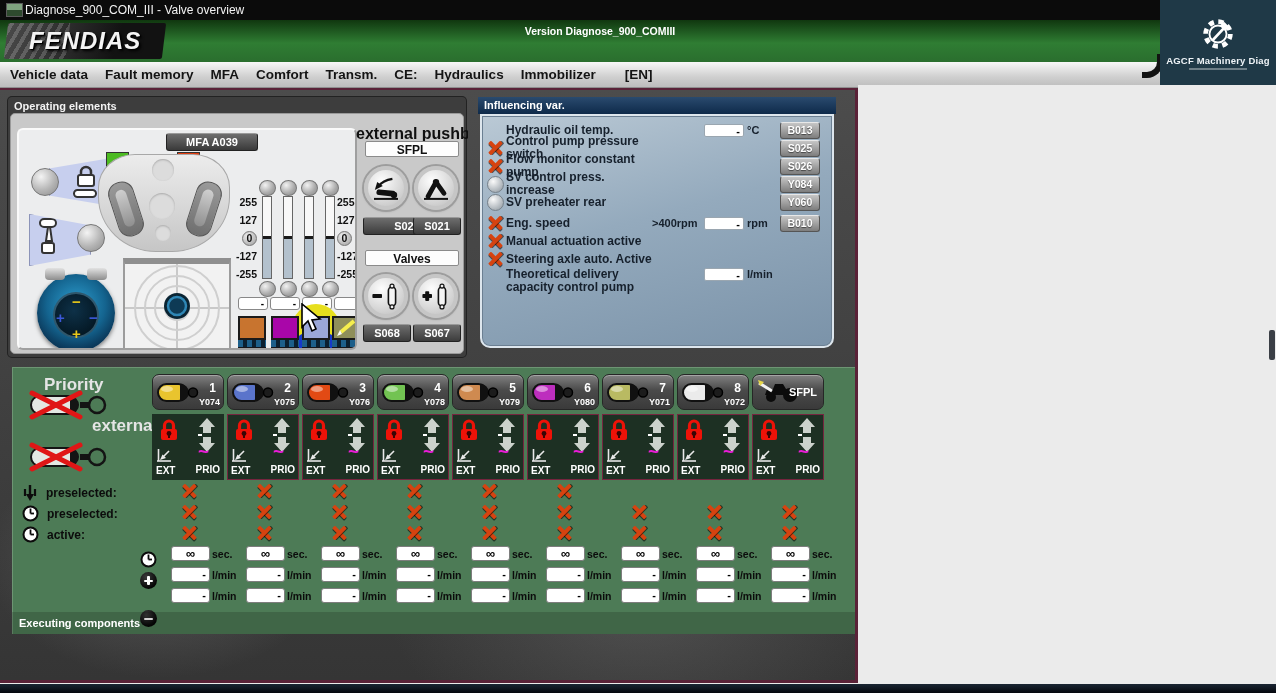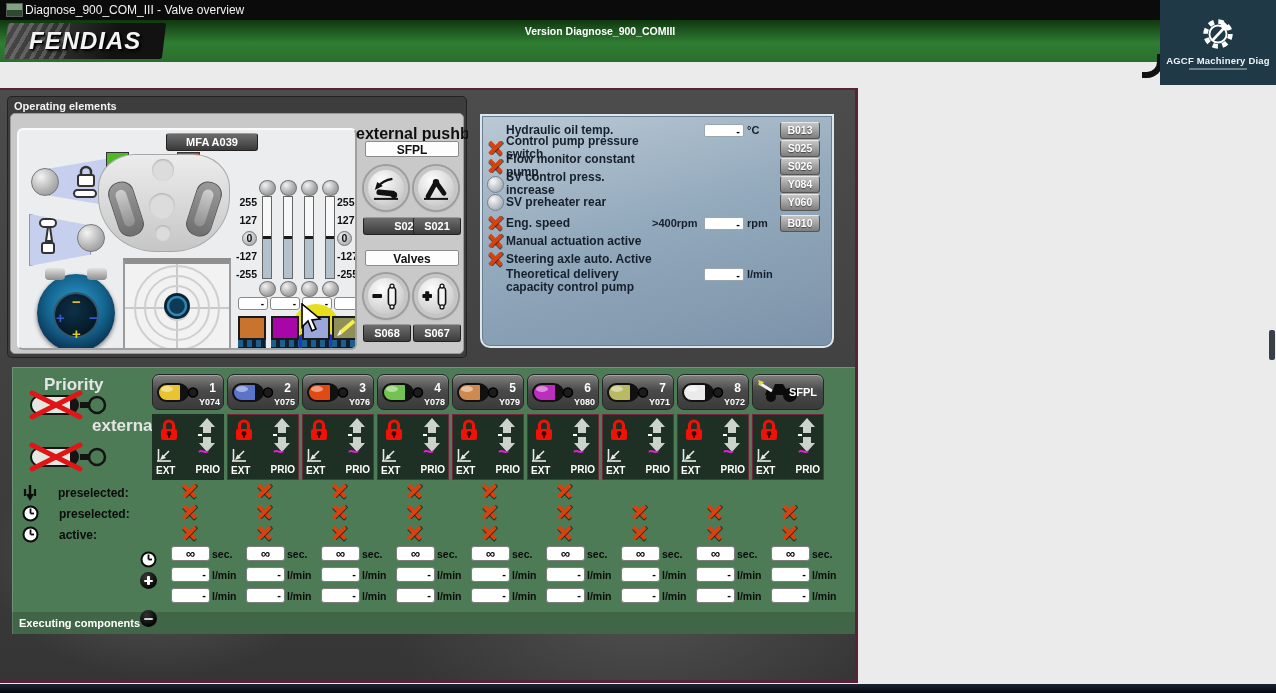--- a/index.html
+++ b/index.html
@@ -137,21 +137,21 @@
   .xmark::before,.xmark::after{content:"";position:absolute;left:-1px;top:5.5px;width:17px;height:4px;
         background:#d64310;border-radius:1px;box-shadow:1px 1px 0 rgba(0,0,0,.55);}
   .xmark::before{transform:rotate(45deg);}
   .xmark::after{transform:rotate(-45deg);}
   
   .panel-valves{position:absolute;left:12px;top:277px;width:843px;height:267px;background:#4d7b56;
         box-shadow:inset 0 1px 0 #6d9573,inset 1px 0 0 #6d9573;}
   .exec-strip{position:absolute;left:0;top:245px;width:100%;height:22px;background:rgba(0,0,0,.17);
         color:#fff;font-size:11px;font-weight:bold;display:flex;align-items:center;padding-left:7px;box-sizing:border-box;}
   .vp-label{position:absolute;font-size:17px;font-weight:bold;color:#e5e5e5;}
-  .selrow{position:absolute;display:flex;align-items:center;gap:20px;font-size:12px;font-weight:bold;color:#0c0c0c;}
+  .selrow{position:absolute;display:flex;align-items:center;gap:8px;font-size:12px;font-weight:bold;color:#0c0c0c;}
   .field-ico{position:absolute;left:128px;}
   .pm-circle{width:17px;height:17px;border-radius:50%;background:radial-gradient(circle at 38% 30%,#3c3c3c,#050505 70%);position:relative;}
   .pm-circle::before{content:"";position:absolute;left:4px;top:7.5px;width:9px;height:2.5px;background:#fff;border-radius:1px;}
   .pm-circle.plus::after{content:"";position:absolute;left:7.2px;top:4.2px;width:2.5px;height:9px;background:#fff;border-radius:1px;}
   .vcols{position:absolute;left:140px;top:7px;display:flex;}
   .vcol{width:75px;position:relative;}
   .vhead{position:relative;width:72px;height:36px;border-radius:7px;border:1px solid #262626;
         background:linear-gradient(#818181,#4a4a4a 45%,#3a3a3a);box-shadow:inset 0 1px 0 #a5a5a5;box-sizing:border-box;}
   .vhead .coupler{position:absolute;left:3px;top:6px;}
   .vnum{position:absolute;right:7px;top:6px;color:#fff;font-size:12px;font-weight:bold;}
@@ -188,20 +188,31 @@
     <span>Diagnose_900_COM_III - Valve overview</span>
   </div>
 
   <div class="greenband">
     <div class="fendias">
       <span>FENDIAS</span>
     </div>
     <div class="version">Version Diagnose_900_COMIII</div>
   </div>
 
+  <div class="menubar" id="menubar">
+      <span class="menu-item">Vehicle data</span>
+      <span class="menu-item">Fault memory</span>
+      <span class="menu-item">MFA</span>
+      <span class="menu-item">Comfort</span>
+      <span class="menu-item">Transm.</span>
+      <span class="menu-item">CE:</span>
+      <span class="menu-item">Hydraulics</span>
+      <span class="menu-item">Immobilizer</span>
+      <span class="menu-item">[EN]</span>
+    </div>
   <div class="hook-ico"></div>
 
   <div class="brandbox">
     <svg width="38" height="38" viewBox="0 0 40 40">
       <circle cx="20" cy="20" r="13" fill="none" stroke="#fff" stroke-width="5" stroke-dasharray="5.5 4.7"></circle>
       <circle cx="20" cy="20" r="9" fill="none" stroke="#fff" stroke-width="2"></circle>
       <line x1="14" y1="27" x2="27" y2="13" stroke="#fff" stroke-width="3"></line>
       <rect x="23" y="9" width="8" height="6" rx="1" transform="rotate(45 27 12)" fill="#fff"></rect>
     </svg>
     <span class="bb-title">AGCF Machinery Diag</span>
@@ -361,20 +372,21 @@
               <circle cx="27.5" cy="31" r="2.5" fill="#eee" stroke="#111" stroke-width="1.5"></circle>
             </svg>
           </div>
           <div class="dark-btn" style="left:4px;top:210px;">S068</div>
           <div class="dark-btn" style="left:54px;top:210px;">S067</div>
         </div>
       </div>
     </div>
 
     <div class="panel-inf">
+      <div class="inf-title">Influencing var.</div>
       <div class="inf-body" id="inf-body">
           <div class="irow">
             <span class="ric"></span>
             <span class="rlabel">Hydraulic oil temp.</span>
             <span class="rnote hid"></span>
             <span class="rval">-</span>
             <span class="runit">°C</span>
             <span class="rcode">B013</span>
           </div>
           <div class="irow">

